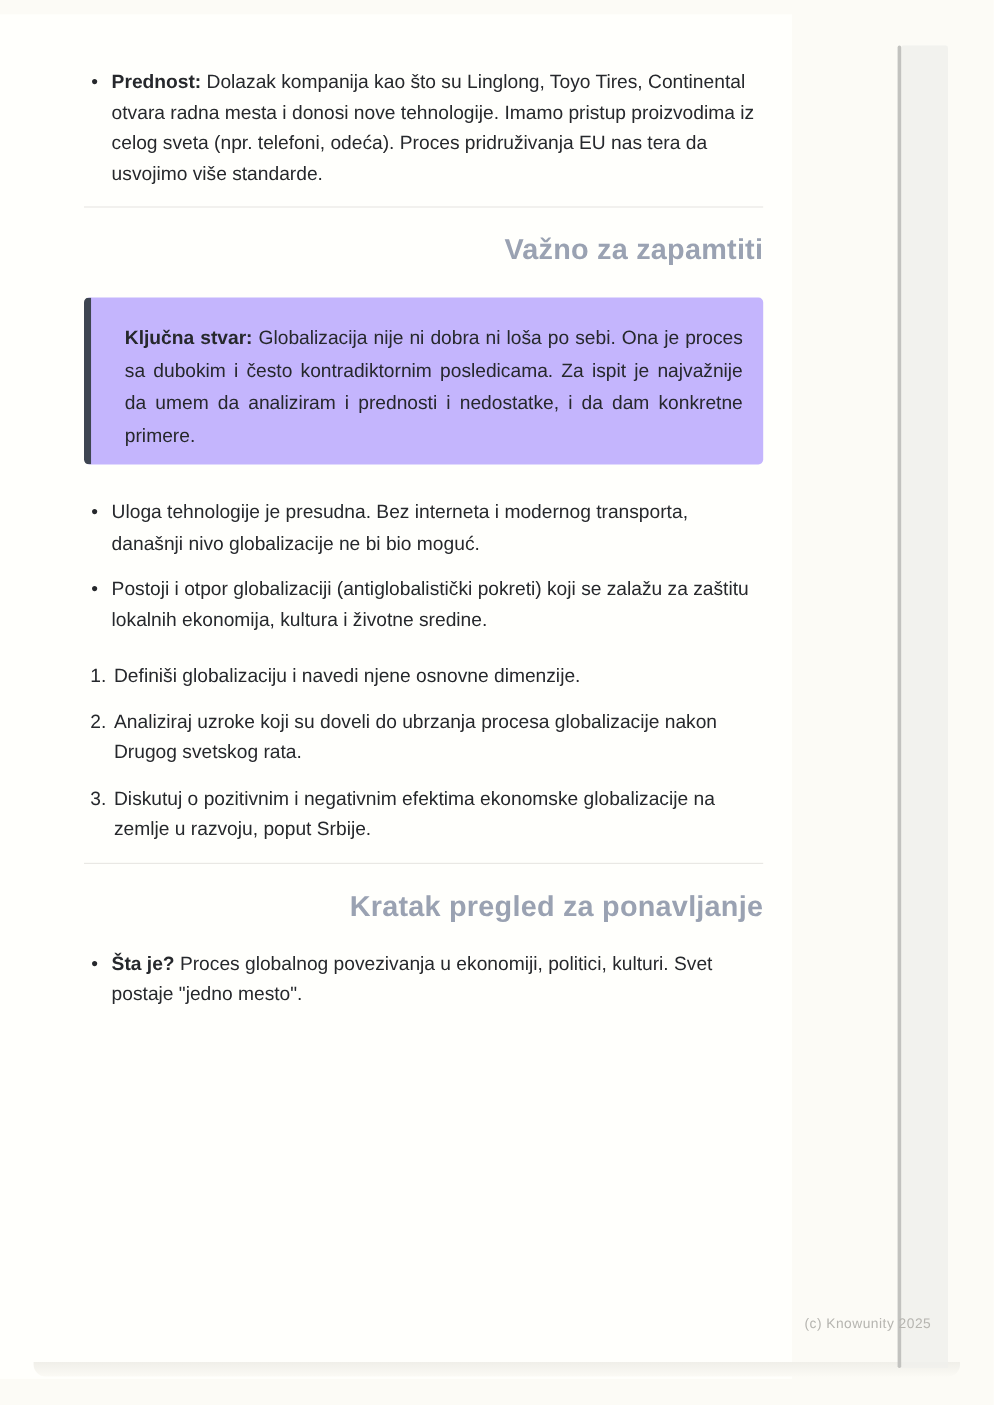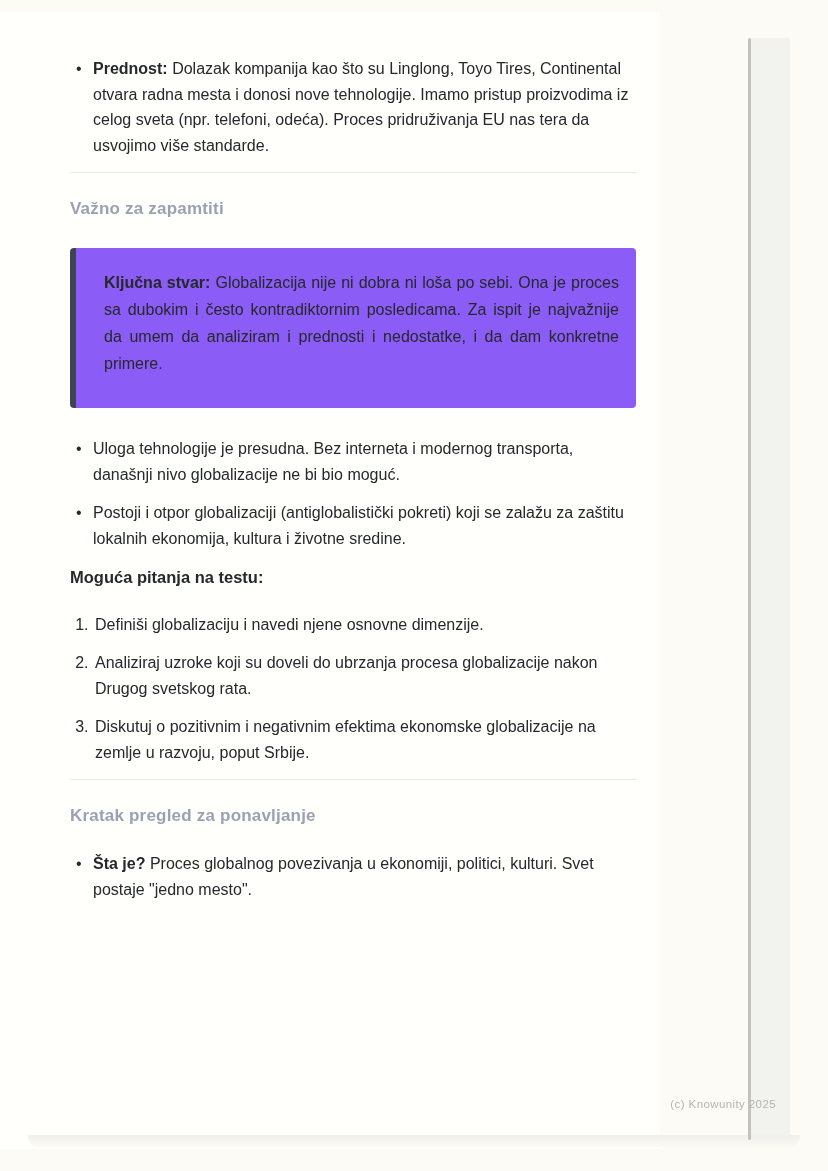--- a/index.html
+++ b/index.html
@@ -44,32 +44,33 @@
     color: #26282c;
     font-size: 16px;
   }
   hr.divider {
     border: none;
     border-top: 1.5px solid #e9e8e4;
     margin: 14px 0 0 0;
   }
   h2.section-heading {
     margin-top: 21px;
-    font-size: 17px;
+    font-size: 24px;
     line-height: 30px;
     font-weight: 700;
     color: #9aa2b2;
     letter-spacing: 0.2px;
+    text-align: right;
   }
   .callout {
     margin-top: 24px;
-    background: #8b5cf6;
+    background: #c4b5fd;
     border-left: 6px solid #3e4551;
     border-radius: 4px;
-    padding: 21px 17px 31px 28px;
+    padding: 21px 17px 10px 28px;
     line-height: 27px;
     text-align: justify;
   }
   .mid-bullets { margin-top: 28px; }
   .questions-heading {
     margin-top: 14px;
     font-size: 16.5px;
     font-weight: 700;
   }
   ol.questions {
@@ -121,21 +122,20 @@
 
     <div class="callout">
       <span class="b">Ključna stvar:</span> <span>Globalizacija nije ni dobra ni loša po sebi. Ona je proces sa dubokim i često kontradiktornim posledicama. Za ispit je najvažnije da umem da analiziram i prednosti i nedostatke, i da dam konkretne primere.</span>
     </div>
 
     <ul class="bullets mid-bullets">
       <li>Uloga tehnologije je presudna. Bez interneta i modernog transporta, današnji nivo globalizacije ne bi bio moguć.</li>
       <li>Postoji i otpor globalizaciji (antiglobalistički pokreti) koji se zalažu za zaštitu lokalnih ekonomija, kultura i životne sredine.</li>
     </ul>
 
-    <p class="questions-heading">Moguća pitanja na testu:</p>
 
     <ol class="questions">
       <li>Definiši globalizaciju i navedi njene osnovne dimenzije.</li>
       <li>Analiziraj uzroke koji su doveli do ubrzanja procesa globalizacije nakon Drugog svetskog rata.</li>
       <li>Diskutuj o pozitivnim i negativnim efektima ekonomske globalizacije na zemlje u razvoju, poput Srbije.</li>
     </ol>
 
     <hr class="divider">
 
     <h2 class="section-heading">Kratak pregled za ponavljanje</h2>

